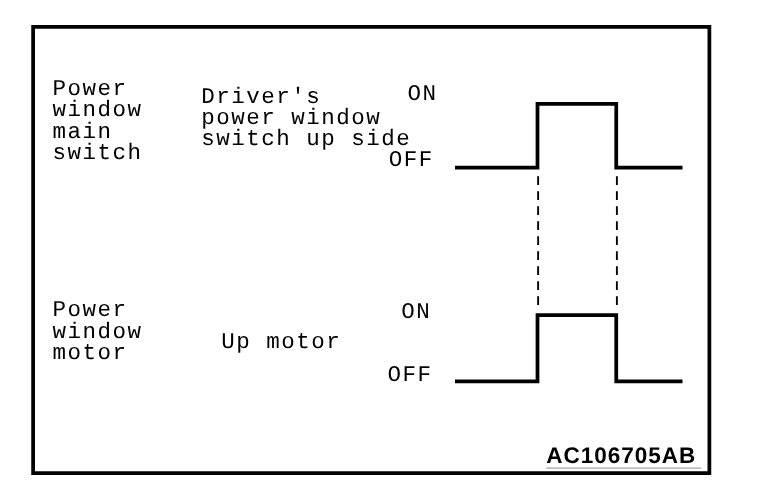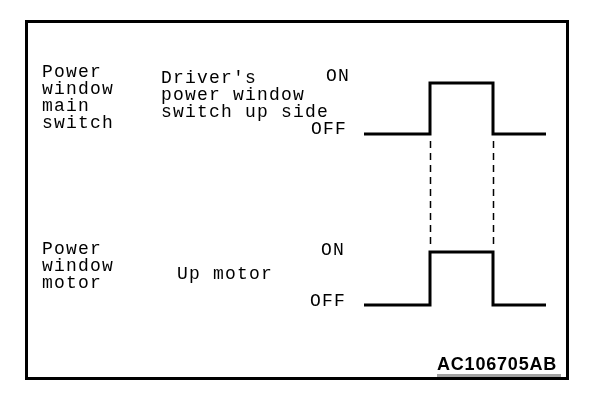--- a/index.html
+++ b/index.html
@@ -51,21 +51,21 @@
   .off-label-2       { left: 310px; top: 293px; }
   .figure-id {
     position: absolute;
     left: 437px;
     top: 355px;
     font-size: 18px;
     font-weight: bold;
     letter-spacing: 0.8px;
     color: #000000;
     line-height: 19px;
-    border-bottom: 3px solid #a3a3a3;
+    border-bottom: 1px solid #a3a3a3;
     padding-right: 4px;
   }
 </style>
 </head>
 <body>
 
 <div class="canvas">
   <div class="frame"></div>
 
   <div class="label component-label-1">Power

